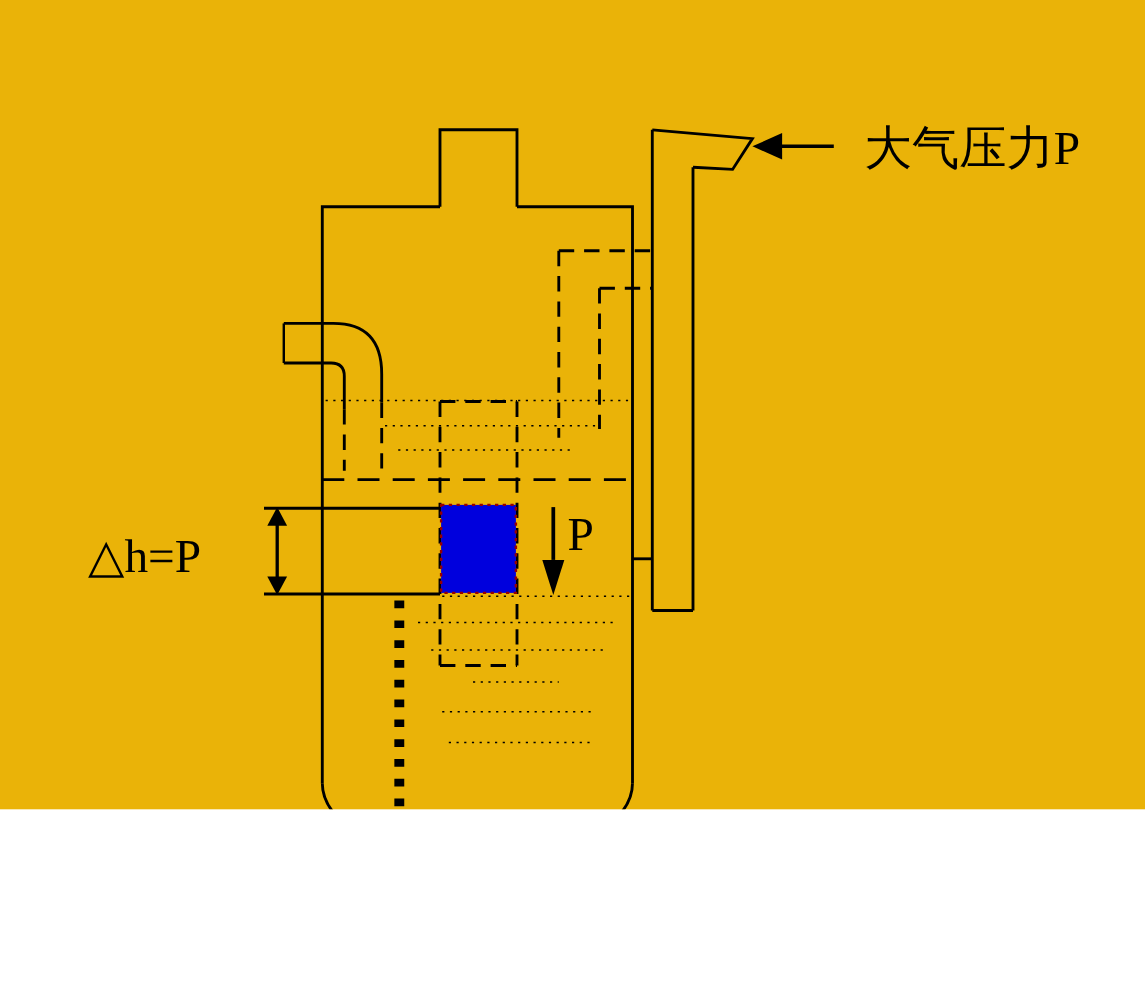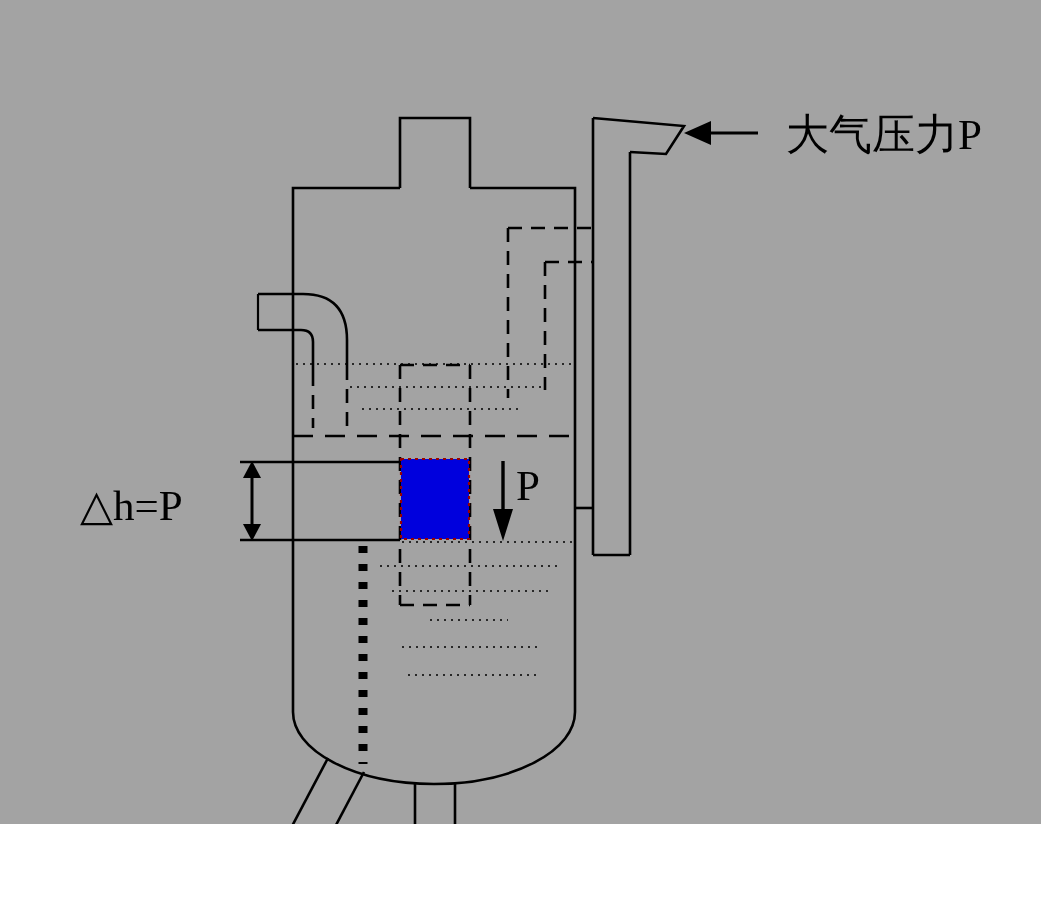--- a/index.html
+++ b/index.html
@@ -4,22 +4,22 @@
 <style>
   html, body {
     margin: 0;
     padding: 0;
     background: #ffffff;
     font-family: "Liberation Serif", "DejaVu Serif", serif;
   }
   .stage {
     position: relative;
     width: 1041px;
-    height: 824px;
-    background: #a3a3a3;
+    height: 736px;
+    background: #eab308;
     overflow: hidden;
   }
   svg { display: block; }
   .ln {
     stroke: #000000;
     fill: none;
     stroke-width: 2.6;
   }
   .thin { stroke-width: 2.2; }
   .dash {

